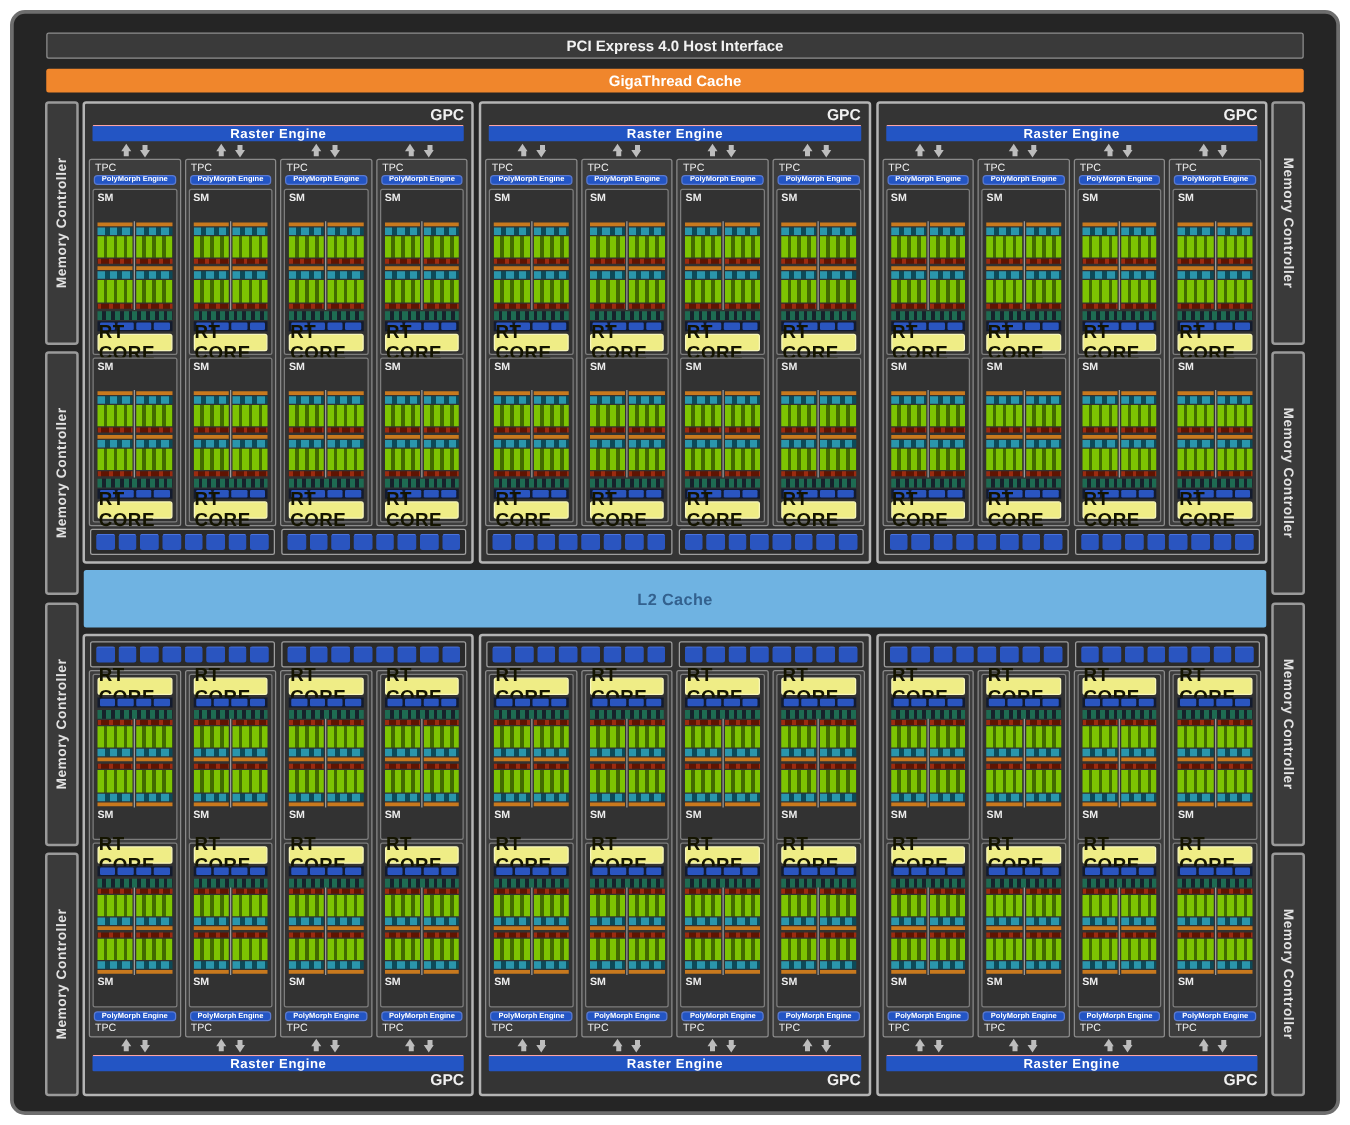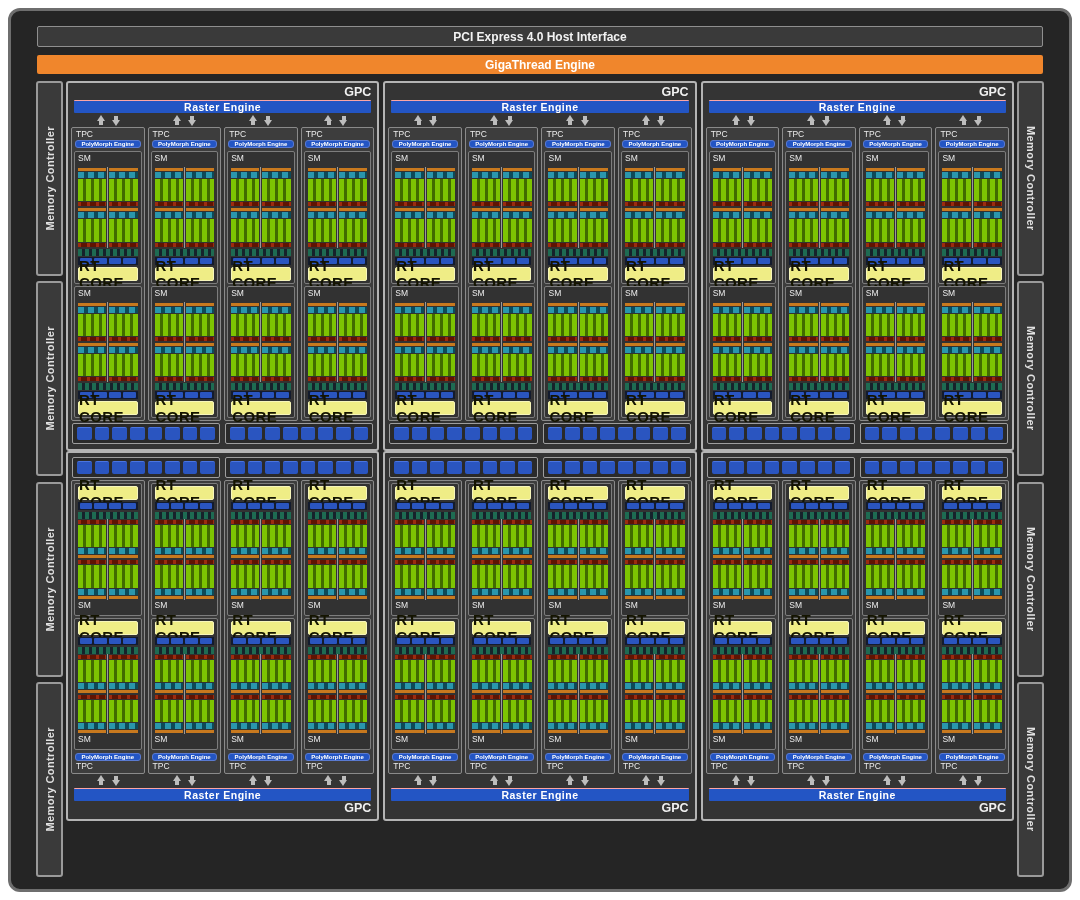--- a/index.html
+++ b/index.html
@@ -57,21 +57,21 @@
   .gpc.mir .tpc{flex-direction:column-reverse;padding:2px 2px 1px;}
   .tpc-label{height:11px;line-height:11px;padding:0 2px;color:#ececec;font-size:8.5px;font-weight:normal;}
   .polymorph{height:8px;margin:0 1px 1px;background:var(--c-engine-blue,#2355C4);
     border-radius:3px;border:1px solid #5a7ad0;color:#ffffff;font-size:6px;font-weight:bold;
     display:flex;align-items:center;justify-content:center;white-space:nowrap;overflow:hidden;}
   .gpc.mir .polymorph{margin:1px 1px 0;}
 
   .sm{flex:1;margin-top:2px;background:#323232;border:1px solid #7d7d7d;border-radius:2px;
     padding:1px 2px 2px;display:flex;flex-direction:column;min-height:0;}
   .gpc.mir .sm{margin-top:0;margin-bottom:2px;flex-direction:column-reverse;padding:2px 2px 1px;}
-  .sm-label{height:14px;line-height:10px;padding:0 1px;color:#ececec;font-size:8.5px;font-weight:normal;}
+  .sm-label{height:24px;line-height:10px;padding:0 1px;color:#ececec;font-size:8.5px;font-weight:bold;}
   .sm-cols{flex:1;display:flex;min-height:0;}
   .sm-col{flex:1;display:flex;flex-direction:column;padding:0 1px;min-width:0;}
   .gpc.mir .sm-col{flex-direction:column-reverse;}
   .sm-col + .sm-col{border-left:1px solid #9a9a9a;}
 
   .b-orange{height:3px;margin:1px 0 0;background:#C8791E;}
   .gpc.mir .b-orange{margin:0 0 1px;}
   .b-teal{height:6px;margin:1px 0 0;
     background:repeating-linear-gradient(90deg,var(--c-teal-light,#2A96AC) 0 6px,var(--c-teal-dark,#0D4A58) 6px 10px);}
   .gpc.mir .b-teal{margin:0 0 1px;}
@@ -96,21 +96,21 @@
   .rop-seg{flex:1;background:var(--c-rop-blue,#2A55C0);border-top:1px solid #4a74e0;border-radius:2px;}
 </style>
 </head>
 <body>
 
 <div class="stage">
   <div class="frame">
 
     <div class="pci-bar">PCI Express 4.0 Host Interface</div>
 
-    <div class="giga-bar">GigaThread Engine</div>
+    <div class="giga-bar">GigaThread Cache</div>
 
     <div class="body">
       <div class="mc-col left">
         <div class="mc-stack">
             <div class="mc">
     <span class="mc-text">Memory Controller</span>
   </div>
             <div class="mc">
     <span class="mc-text">Memory Controller</span>
   </div>
@@ -1099,20 +1099,21 @@
                   <div class="rop-seg"></div>
                   <div class="rop-seg"></div>
                   <div class="rop-seg"></div>
                   <div class="rop-seg"></div>
                   <div class="rop-seg"></div>
                   <div class="rop-seg"></div>
                 </div>
               </div>
   </div>
           </div>
+        <div class="l2">L2 Cache</div>
         <div class="gpc-row" id="gpc-row-bottom">
             <div class="gpc mir">
     <div class="gpc-label">GPC</div>
     <div class="raster">Raster Engine</div>
     <div class="arrow-row">
                 <div class="arrow-cell">
     <span class="arr up"></span>
     <span class="arr down"></span>
   </div>
                 <div class="arrow-cell">

